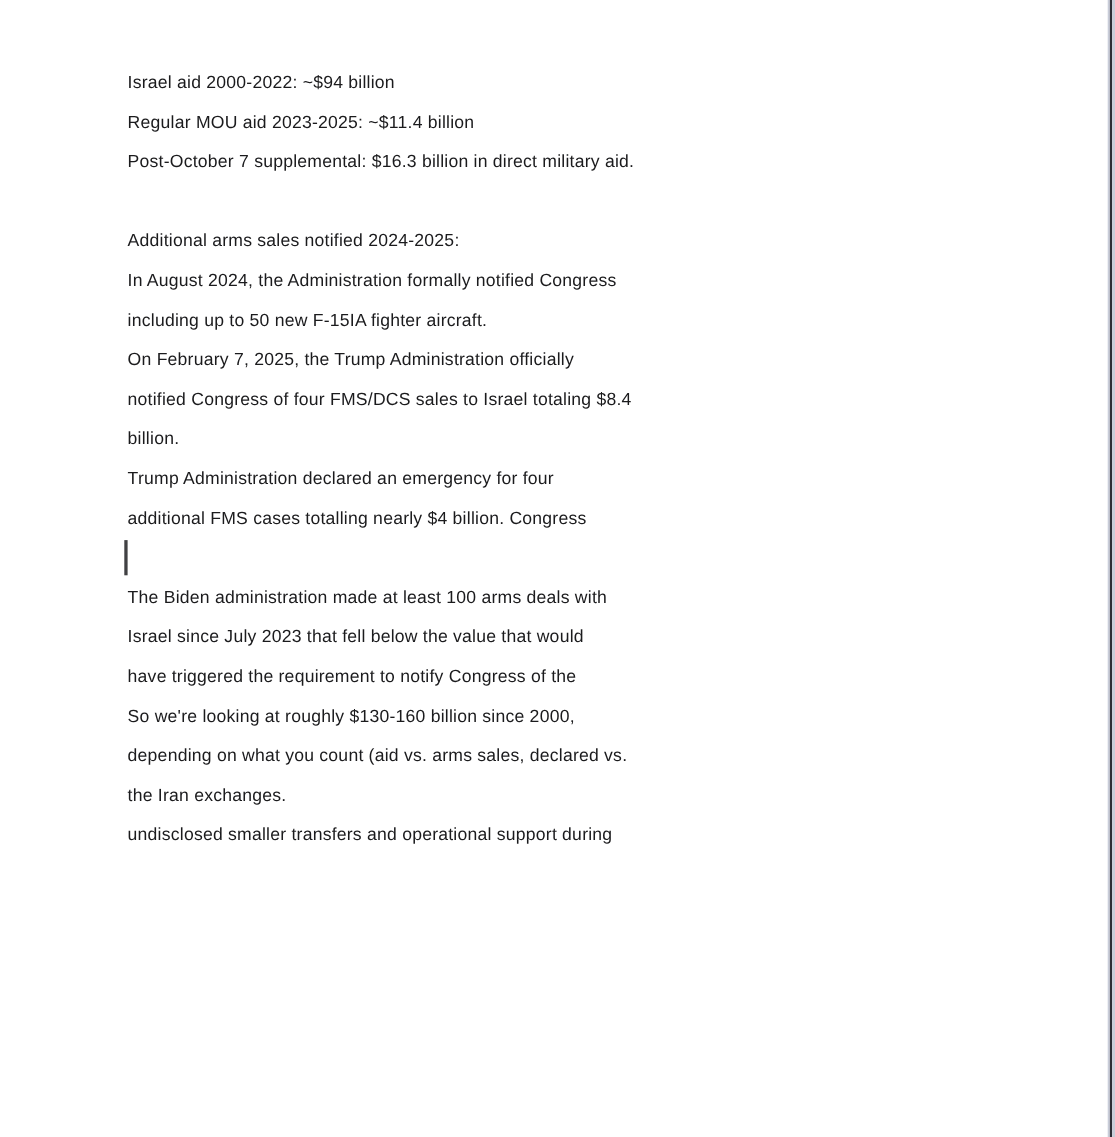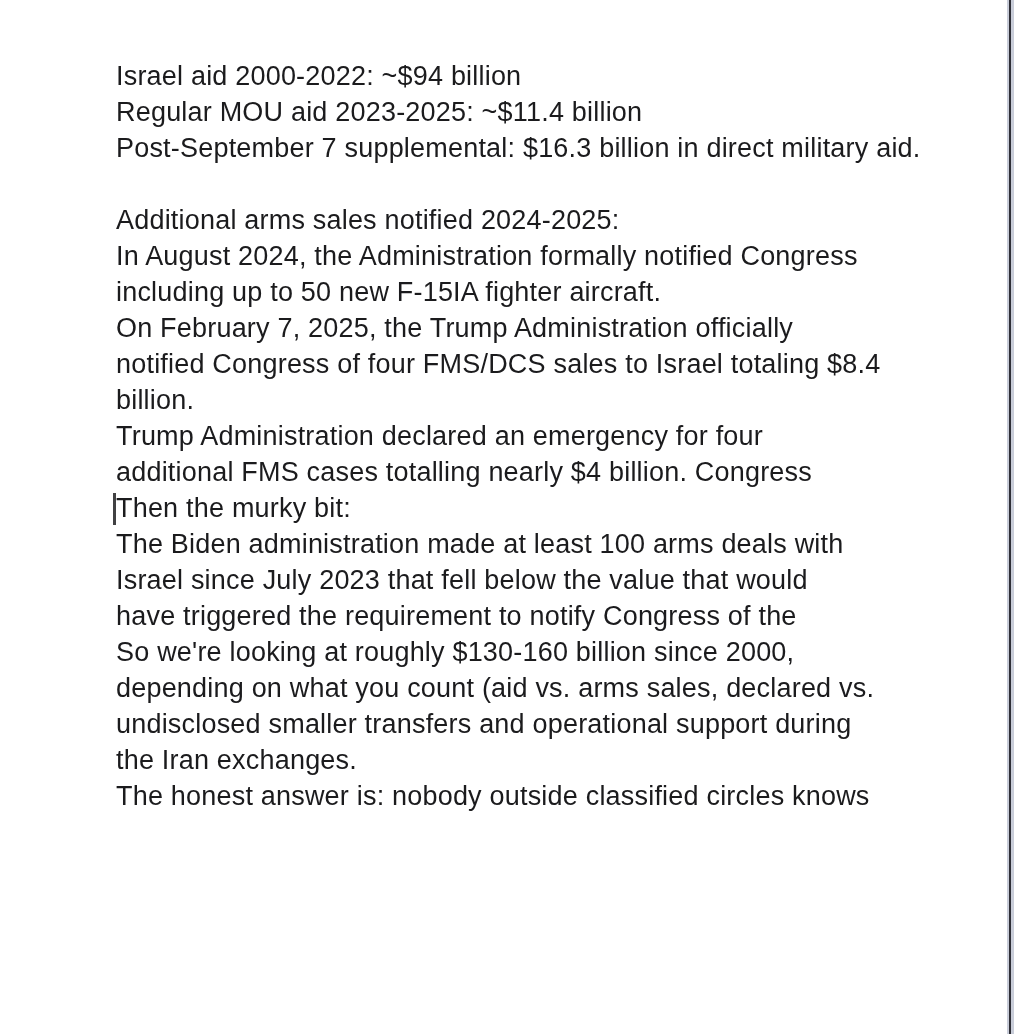--- a/index.html
+++ b/index.html
@@ -14,21 +14,21 @@
     width:1014px; height:1034px;
     background: var(--bg);
     overflow:hidden;
     font-family: "Liberation Sans", "DejaVu Sans", sans-serif;
   }
   .editor{
     position:absolute;
     left:116px; top:58px;
     width:856px;
     color: var(--text-color);
-    font-size:27px;
+    font-size:16px;
     letter-spacing:0.2px;
     cursor:text;
   }
   .line{
     height:36px;
     line-height:36px;
     white-space:pre;
     font-weight:400;
   }
   .line-text{
@@ -54,38 +54,37 @@
   .right-edge .strip-light-inner{ width:2px; height:100%; background:var(--edge-light); }
   .right-edge .strip-dark{ width:2px; height:100%; background:var(--edge-dark); }
   .right-edge .strip-light-outer{ width:3px; height:100%; background:var(--edge-light); }
 </style>
 </head>
 <body>
 
 <div class="editor">
     <div class="line"><span class="line-text">Israel aid 2000-2022: ~$94 billion</span></div>
     <div class="line"><span class="line-text">Regular MOU aid 2023-2025: ~$11.4 billion</span></div>
-    <div class="line"><span class="line-text">Post-September 7 supplemental: $16.3 billion in direct military aid.</span></div>
+    <div class="line"><span class="line-text">Post-October 7 supplemental: $16.3 billion in direct military aid.</span></div>
     <div class="line"><span class="line-text"></span></div>
     <div class="line"><span class="line-text">Additional arms sales notified 2024-2025:</span></div>
     <div class="line"><span class="line-text">In August 2024, the Administration formally notified Congress</span></div>
     <div class="line"><span class="line-text">including up to 50 new F-15IA fighter aircraft.</span></div>
     <div class="line"><span class="line-text">On February 7, 2025, the Trump Administration officially</span></div>
     <div class="line"><span class="line-text">notified Congress of four FMS/DCS sales to Israel totaling $8.4</span></div>
     <div class="line"><span class="line-text">billion.</span></div>
     <div class="line"><span class="line-text">Trump Administration declared an emergency for four</span></div>
     <div class="line"><span class="line-text">additional FMS cases totalling nearly $4 billion. Congress</span></div>
-    <div class="line"><span class="caret"></span><span class="line-text">Then the murky bit:</span></div>
+    <div class="line"><span class="caret"></span></div>
     <div class="line"><span class="line-text">The Biden administration made at least 100 arms deals with</span></div>
     <div class="line"><span class="line-text">Israel since July 2023 that fell below the value that would</span></div>
     <div class="line"><span class="line-text">have triggered the requirement to notify Congress of the</span></div>
     <div class="line"><span class="line-text">So we're looking at roughly $130-160 billion since 2000,</span></div>
     <div class="line"><span class="line-text">depending on what you count (aid vs. arms sales, declared vs.</span></div>
+    <div class="line"><span class="line-text">the Iran exchanges.</span></div>
     <div class="line"><span class="line-text">undisclosed smaller transfers and operational support during</span></div>
-    <div class="line"><span class="line-text">the Iran exchanges.</span></div>
-    <div class="line"><span class="line-text">The honest answer is: nobody outside classified circles knows</span></div>
   </div>
 
 <div class="right-edge">
   <div class="strip-light-inner"></div>
   <div class="strip-dark"></div>
   <div class="strip-light-outer"></div>
 </div>
 
 </body></html>

